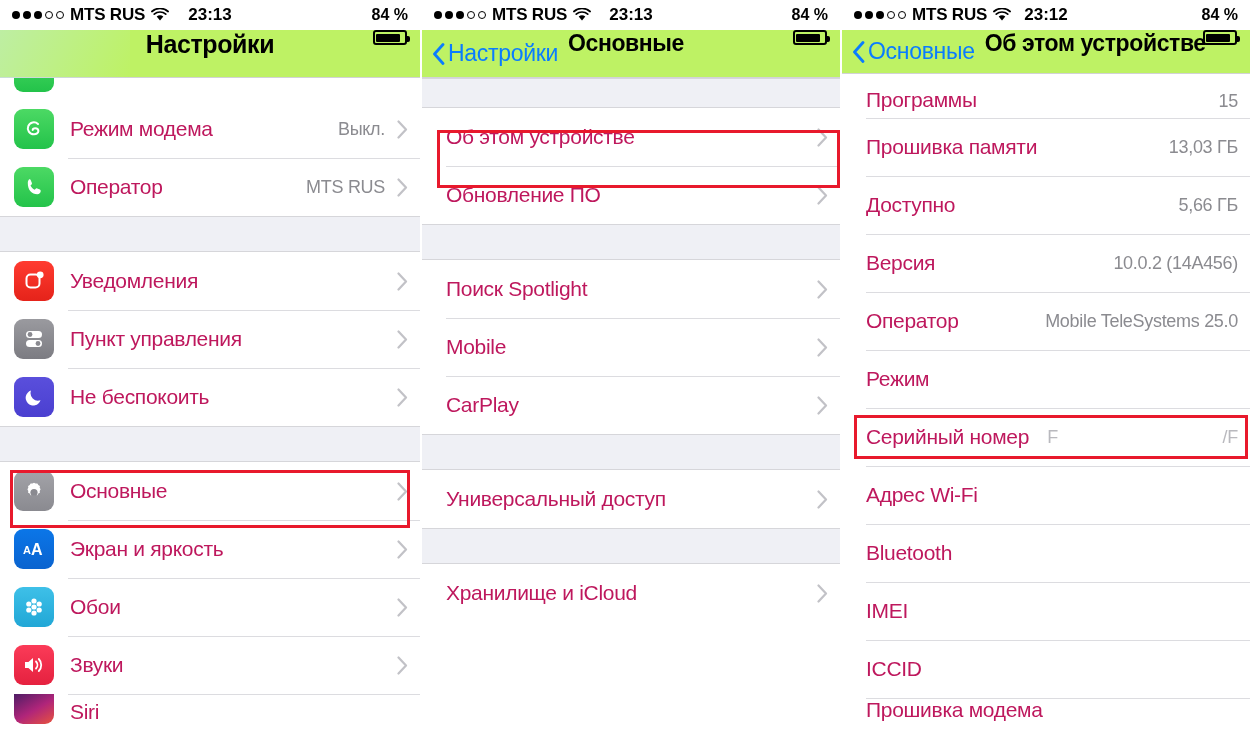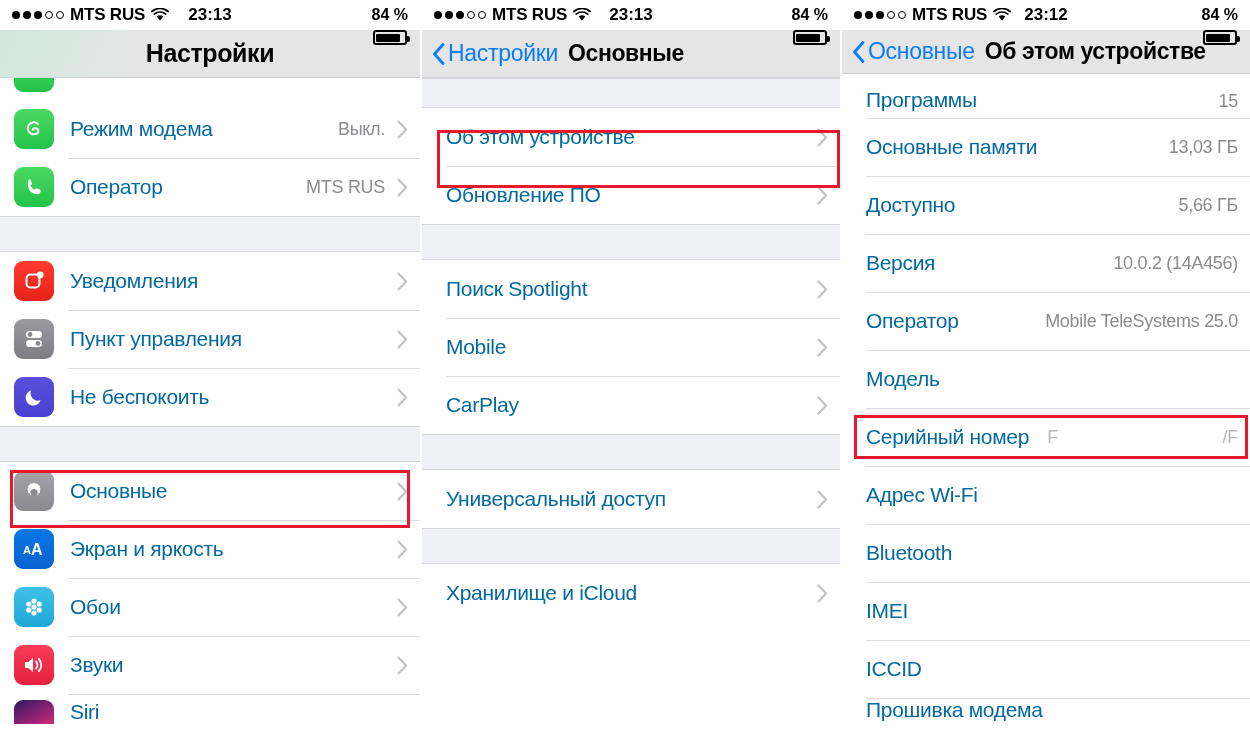--- a/index.html
+++ b/index.html
@@ -51,22 +51,22 @@
     position: relative; padding: 1.5px;
   }
   .batt::after {
     content: ""; position: absolute; right: -5px; top: 4px;
     width: 3px; height: 6px; background: #000; border-radius: 0 2px 2px 0;
   }
   .batt-fill { height: 100%; background: #000; border-radius: 1px; }
 
   
   .navbar {
-    height: 48px; display: flex; align-items: center;
-    padding: 0 10px; background: #e5e5e5;
+    height: 48px; display: flex; 
+    padding: 0 10px; background: #bef264;
     border-bottom: 1px solid #d2d2d6;
   }
   .navbar.plain { justify-content: center; }
   .nav-title { font-size: 25px; font-weight: bold; color: #000; letter-spacing: -0.4px; }
   .nav-title.small { font-size: 23px; }
   .nav-back {
     display: flex; align-items: center; gap: 3px;
     color: #0a7cff; font-size: 23px; font-weight: 400;
     letter-spacing: -0.3px; margin-right: 10px;
   }
@@ -86,21 +86,21 @@
     content: ""; position: absolute; left: 68px; right: 0; top: 0;
     height: 1px; background: #dcdce0;
   }
   .row.noicon + .row.noicon::before { left: 24px; }
   .ico {
     width: 40px; height: 40px; border-radius: 9px; flex: 0 0 auto;
     margin-right: 16px; position: relative;
     display: flex; align-items: center; justify-content: center;
     color: #fff;
   }
-  .label { font-size: 21px; color: #0369a1; letter-spacing: -0.3px; white-space: nowrap; }
+  .label { font-size: 21px; color: #be185d; letter-spacing: -0.3px; white-space: nowrap; }
   .row.noicon { padding-left: 24px; }
   .value { margin-left: auto; font-size: 18px; color: #8b8b90; letter-spacing: -0.3px; white-space: nowrap; }
   .chev {
     margin-left: 10px; width: 11px; height: 19px; flex: 0 0 auto;
   }
   .value + .chev { margin-left: 12px; }
   .chev-spacer { margin-left: auto; }
 
   
   .arow { height: 58px; }
@@ -308,21 +308,21 @@
               <path d="M4 9h3.4L12 5v14l-4.6-4H4z" fill="#fff"></path>
               <path d="M15 8.5a5 5 0 0 1 0 7 M17.8 6a8.6 8.6 0 0 1 0 12" stroke="#fff" stroke-width="1.8" fill="none" stroke-linecap="round"></path>
             </svg>
         </div>
         <span class="label">Звуки</span>
         <svg class="chev chev-spacer" viewBox="0 0 11 19">
             <path d="M1.5 1.5 L9 9.5 L1.5 17.5" stroke="#c2c2c7" stroke-width="2.2" fill="none" stroke-linecap="round" stroke-linejoin="round"></path>
           </svg>
       </div>
 
-      <div class="row partial-bottom" style="height:30px;align-items:flex-start;padding-top:6px;">
+      <div class="row partial-bottom" style="height:30px;align-items:flex-end;padding-top:6px;">
         <div class="ico ico-siri"></div>
         <span class="label">Siri</span>
       </div>
     </div>
 
     <div class="hl" style="left: 10px; top: 470px; width: 400px; height: 58px; border-color: rgb(232, 25, 44);"></div>
   </div>
 
   <div class="phone p2">
     <div class="statusbar">
@@ -464,37 +464,37 @@
       </div>
       <span class="nav-title small">Об этом устройстве</span>
     </div>
 
     <div class="list">
       <div class="row noicon arow" style="height:44px;align-items:flex-end;padding-bottom:6px;">
         <span class="label">Программы</span>
         <span class="value">15</span>
       </div>
       <div class="row noicon arow">
-        <span class="label">Основные памяти</span>
+        <span class="label">Прошивка памяти</span>
         <span class="value">13,03 ГБ</span>
       </div>
       <div class="row noicon arow">
         <span class="label">Доступно</span>
         <span class="value">5,66 ГБ</span>
       </div>
       <div class="row noicon arow">
         <span class="label">Версия</span>
         <span class="value">10.0.2 (14A456)</span>
       </div>
       <div class="row noicon arow">
         <span class="label">Оператор</span>
         <span class="value">Mobile TeleSystems 25.0</span>
       </div>
       <div class="row noicon arow">
-        <span class="label">Модель</span>
+        <span class="label">Режим</span>
         <span class="value blur">&nbsp;</span>
       </div>
       <div class="row noicon arow">
         <span class="label">Серийный номер</span>
         <span class="value faint" style="margin-left:18px;">F</span>
         <span class="value faint">/F</span>
       </div>
       <div class="row noicon arow">
         <span class="label">Адрес Wi-Fi</span>
         <span class="value blur">&nbsp;</span>

